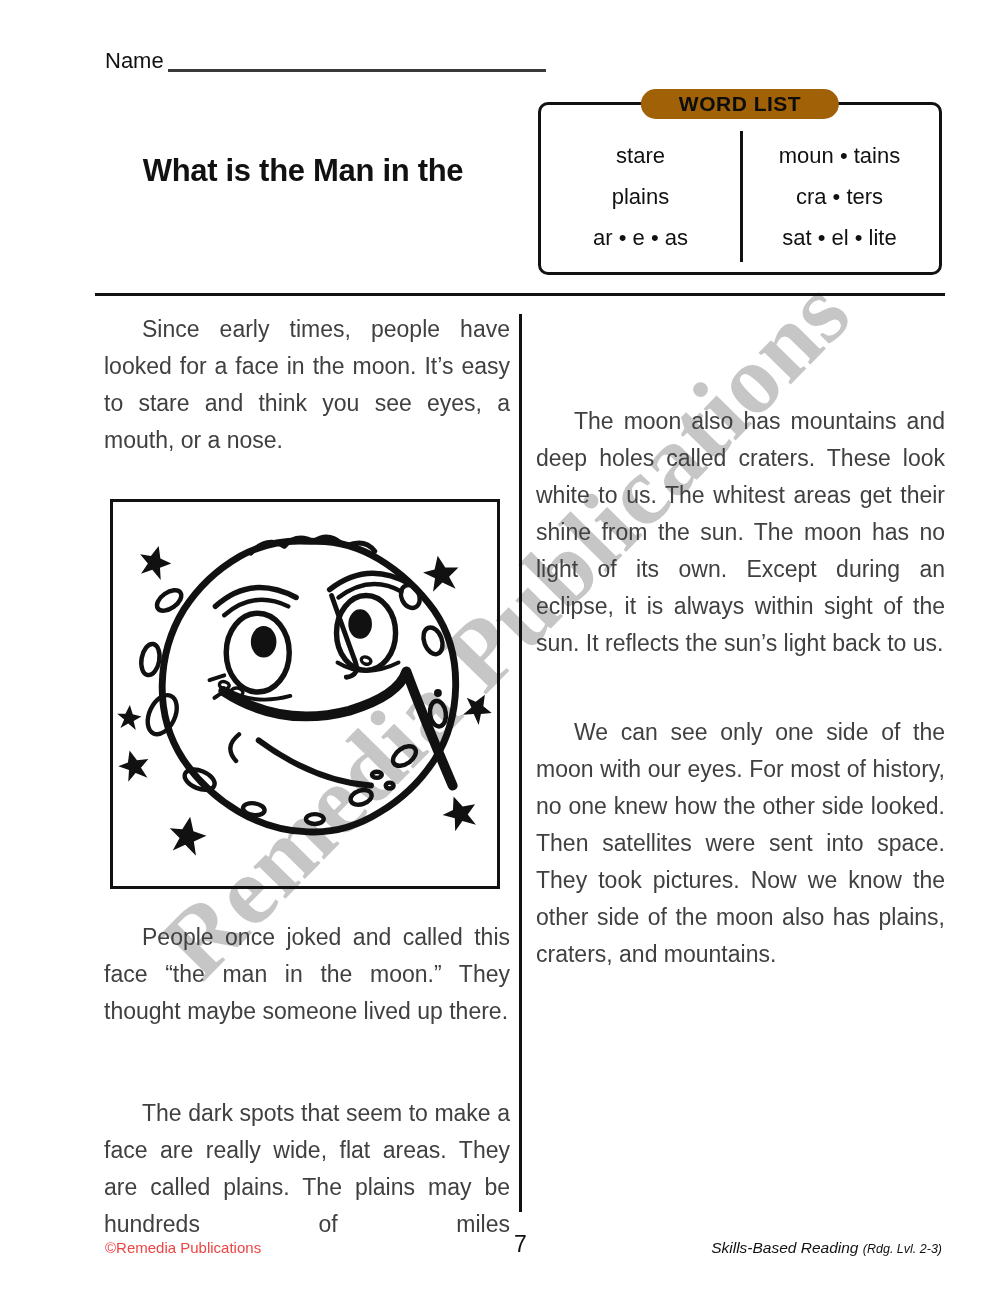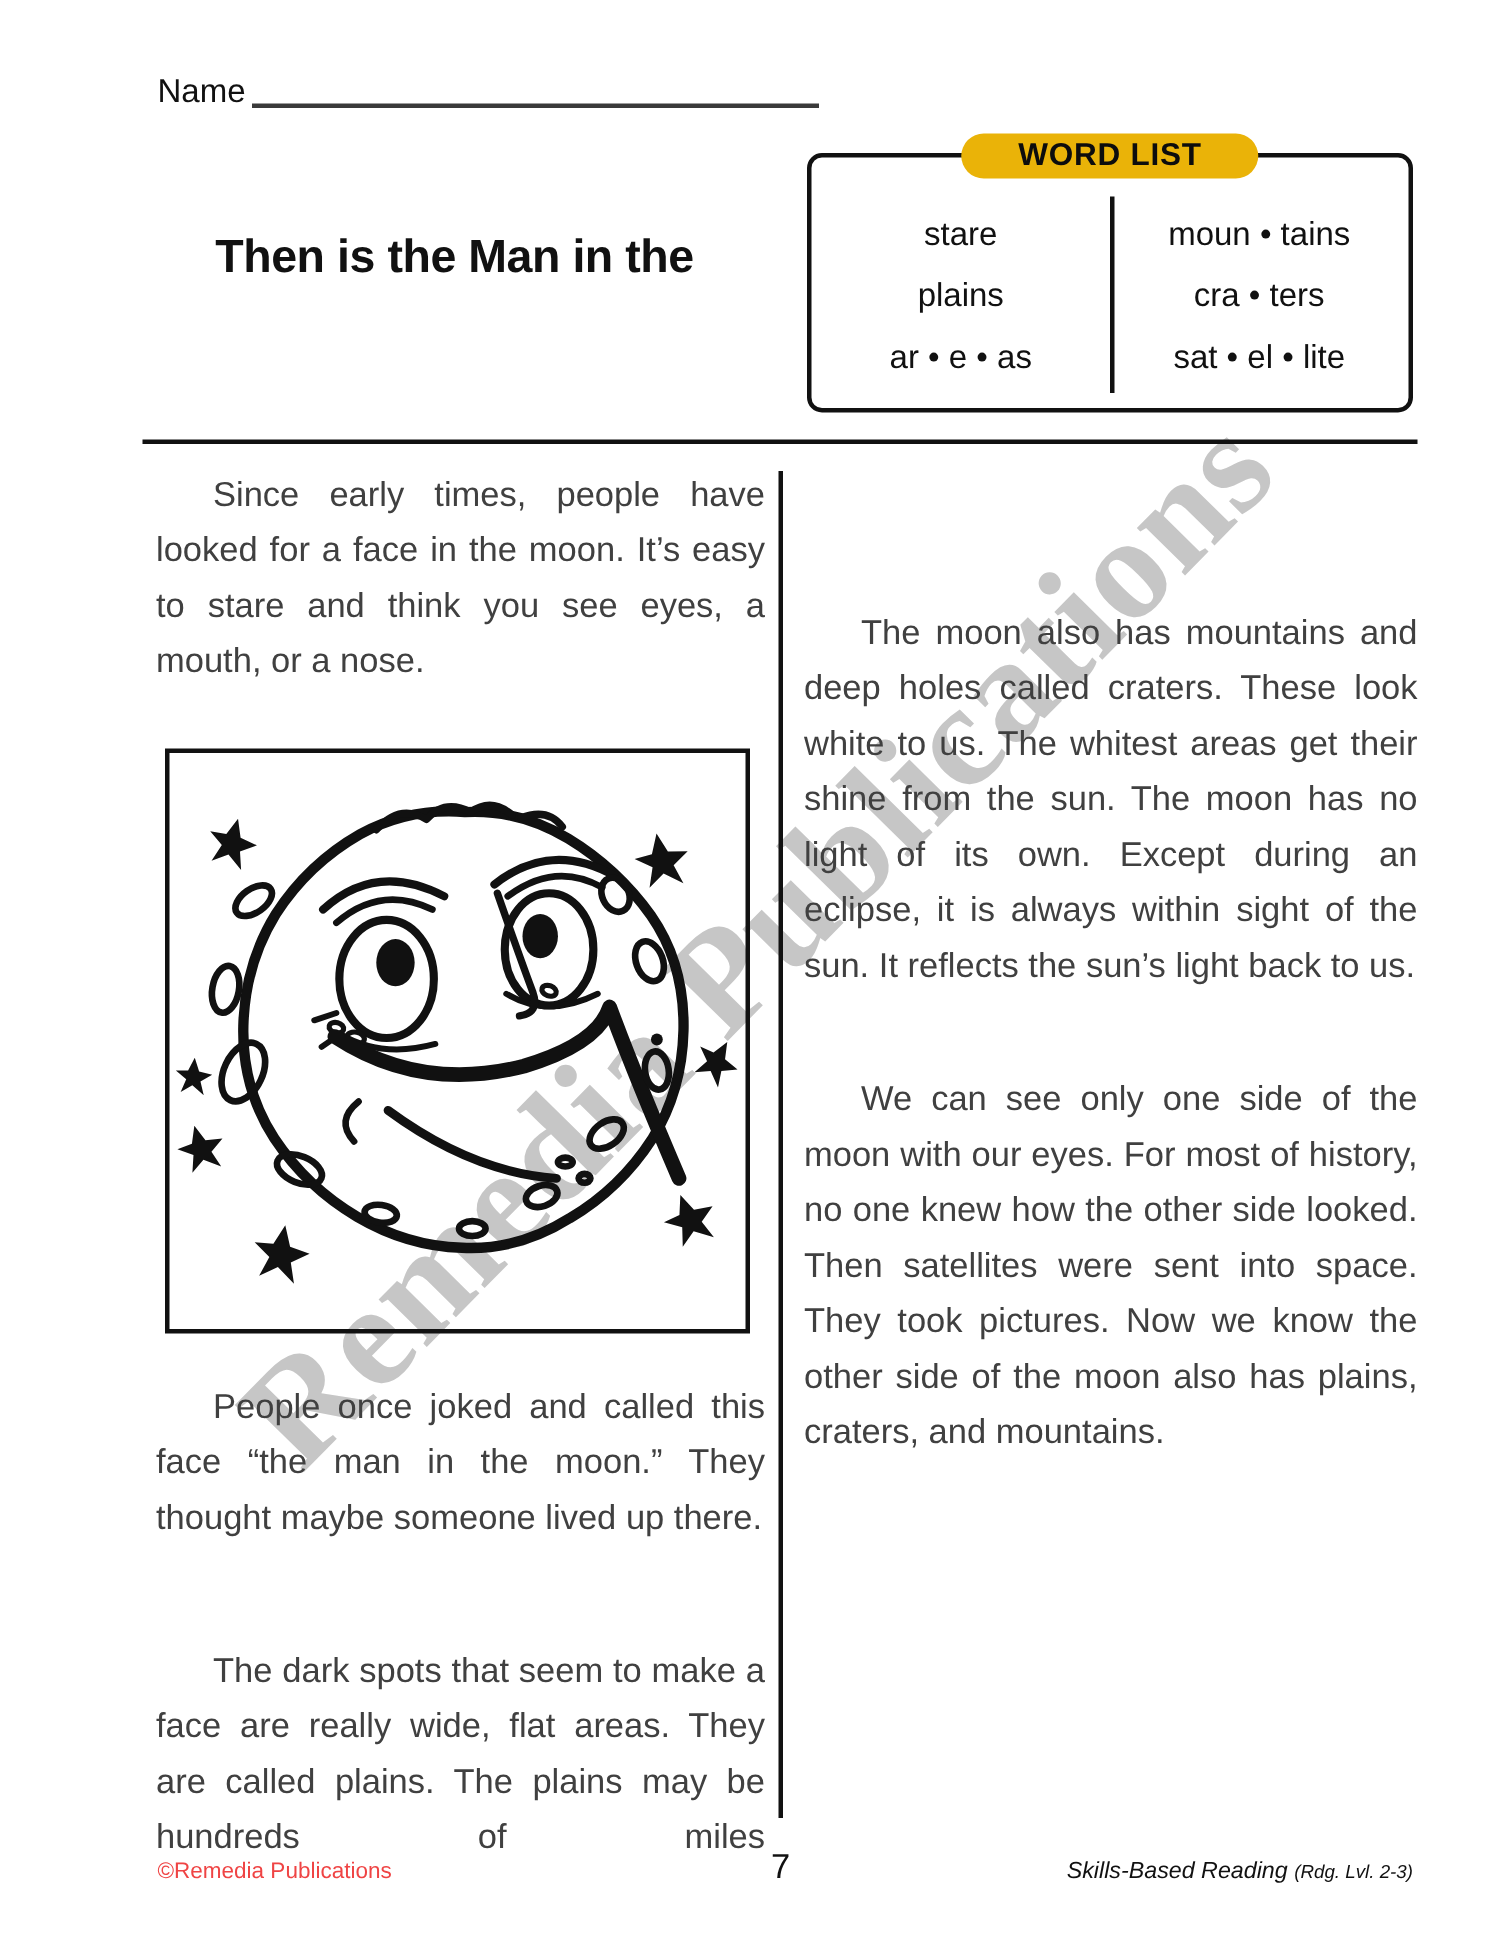--- a/index.html
+++ b/index.html
@@ -24,21 +24,21 @@
     text-align:center; font-weight:bold; font-size:31px; line-height:41px;
     letter-spacing:-0.3px;
   }
 
   .wordlist {
     position:absolute; left:538px; top:102px; width:404px; height:173px;
     border:3px solid #111; border-radius:10px; box-sizing:border-box;
   }
   .wl-pill {
     position:absolute; left:50%; top:-16px; transform:translateX(-50%);
-    background:#eab308; border-radius:16px; height:30px; line-height:30px;
+    background:#a16207; border-radius:16px; height:30px; line-height:30px;
     padding:0 38px; font-weight:bold; font-size:21px; letter-spacing:0.5px;
     white-space:nowrap; color:#0d0d0d;
   }
   .wl-divider { position:absolute; left:50%; top:26px; bottom:10px; width:3px; background:#111; }
   .wl-col { position:absolute; top:30px; width:50%; }
   .wl-left { left:0; } .wl-right { right:0; }
   .wl-item { height:41px; line-height:41px; text-align:center; font-size:22px; }
 
   .rule { position:absolute; left:95px; top:293px; width:850px; height:3px; background:#111; }
   .col-divider { position:absolute; left:519px; top:314px; width:3px; height:898px; background:#111; }
@@ -73,21 +73,21 @@
 <div class="page">
 
   <div class="watermark">Remedia Publications</div>
 
   <div class="content">
 
     <span class="name-label">Name</span>
     <span class="name-line"></span>
 
     <div class="title">
-      <div>Then is the Man in the</div>
+      <div>What is the Man in the</div>
     </div>
 
     <div class="wordlist">
       <div class="wl-pill">WORD LIST</div>
       <div class="wl-divider"></div>
       <div class="wl-col wl-left">
         <div class="wl-item">stare</div>
         <div class="wl-item">plains</div>
         <div class="wl-item">ar • e • as</div>
       </div>

